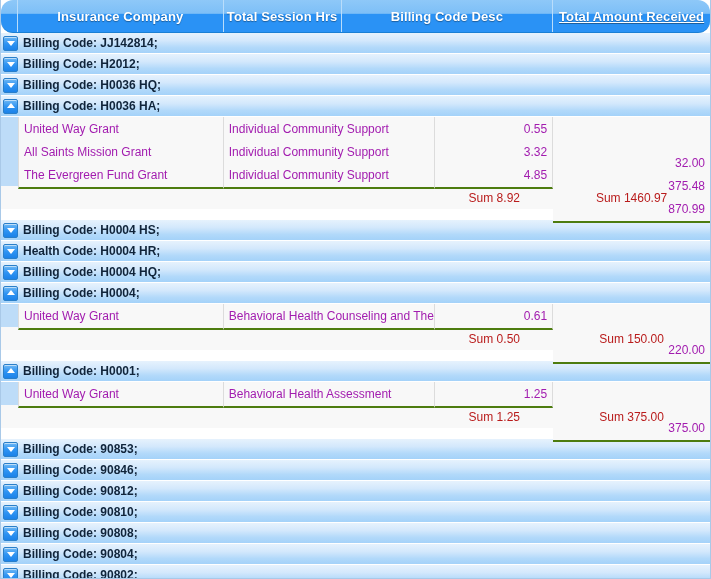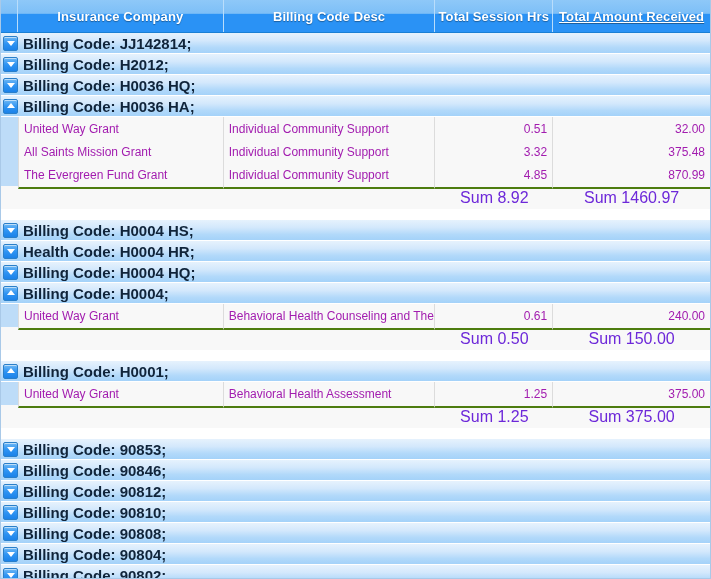--- a/index.html
+++ b/index.html
@@ -19,20 +19,21 @@
     overflow:hidden;
   }
 
   
   .hdr{
     display:flex;
     height:33px;
     box-sizing:border-box;
     border-bottom:1px solid #1a7fd4;
     background:linear-gradient(to bottom,#8ec8f8 0%,#7dbff7 42%,#2a92f5 43%,#2a92f5 100%);
+    border-radius:12px;
   }
   .hdr .hc{
     box-sizing:border-box;
     display:flex;align-items:center;justify-content:center;
     color:#ffffff;
     font-size:13px;
     font-weight:bold;
     text-shadow:0 1px 1px rgba(0,0,0,.35);
     border-right:1px solid #b9ddfb;
     overflow:hidden;white-space:nowrap;
@@ -63,68 +64,68 @@
     box-sizing:border-box;
     border:1px solid #2a7fc9;
     background:linear-gradient(to bottom,#6fb8f4 0%,#2d93f3 52%,#1c82e8 100%);
     display:flex;align-items:center;justify-content:center;
     box-shadow:inset 0 1px 0 rgba(255,255,255,.55);
   }
   .gicon .tri{width:0;height:0;border-left:4px solid transparent;border-right:4px solid transparent;}
   .gicon .tri.down{border-top:5px solid #ffffff;margin-top:1px;}
   .gicon .tri.up{border-bottom:5px solid #ffffff;margin-bottom:1px;}
   .grow .glabel{
-    font-size:15px;font-weight:bold;color:#10243a;white-space:nowrap;
+    font-size:12px;font-weight:bold;color:#10243a;white-space:nowrap;
   }
 
   
   .drow{display:flex;height:23px;box-sizing:border-box;background:#f8f8f8;}
   .drow .indent{width:17px;flex:0 0 auto;background:#bddcf8;box-sizing:border-box;}
   .drow .dc{
     box-sizing:border-box;
     border-right:1px solid #dcdcdc;
     border-bottom:2px solid #4d7c0f;
     font-size:12px;color:#a21caf;
     display:flex;align-items:center;
     padding:12px 5px;
     overflow:hidden;white-space:nowrap;
     background:#f8f8f8;
   }
   .drow .dc.c1{width:206px;border-left:1px solid #dcdcdc;}
   .drow .dc.c2{width:212px;text-align:right;}
   .drow .dc.c3{width:118px;justify-content:flex-end;}
-  .drow .dc.c4{width:157px;justify-content:flex-end;border-right:none;}
+  .drow .dc.c4{width:157px;justify-content:flex-end;border-right:none;margin-top:34px;}
 
   
   .srow{display:flex;height:23px;box-sizing:border-box;background:#f8f8f8;}
   .srow .indent{width:17px;flex:0 0 auto;background:#f8f8f8;}
   .srow .sc{
     box-sizing:border-box;
-    font-size:16px;color:#6d28d9;
+    font-size:12px;color:#b91c1c;
     display:flex;align-items:center;justify-content:center;
     overflow:hidden;white-space:nowrap;
   }
   .srow .sc.c1{width:206px;}
   .srow .sc.c2{width:212px;}
   .srow .sc.c3{width:118px;}
   .srow .sc.c4{width:157px;}
 
   
   .spacer{height:11px;background:#ffffff;}
 </style>
 </head>
 <body>
 
 <div id="grid">
 
   <div class="hdr">
     <div class="hc expander"></div>
     <div class="hc c1">Insurance Company</div>
+    <div class="hc c3">Total Session Hrs</div>
     <div class="hc c2">Billing Code Desc</div>
-    <div class="hc c3">Total Session Hrs</div>
     <div class="hc c4">Total Amount Received</div>
   </div>
 
   <div class="body" id="grid-body">
       <div class="grow">
         <span class="gicon">
           <span class="tri down"></span>
         </span>
         <span class="glabel">Billing Code: JJ142814;</span>
       </div>
@@ -143,21 +144,21 @@
       <div class="grow">
         <span class="gicon">
           <span class="tri up"></span>
         </span>
         <span class="glabel">Billing Code: H0036 HA;</span>
       </div>
       <div class="drow">
         <div class="indent"></div>
         <div class="dc c1">United Way Grant</div>
         <div class="dc c2">Individual Community Support</div>
-        <div class="dc c3">0.51</div>
+        <div class="dc c3">0.55</div>
         <div class="dc c4">32.00</div>
       </div>
       <div class="drow">
         <div class="indent"></div>
         <div class="dc c1">All Saints Mission Grant</div>
         <div class="dc c2">Individual Community Support</div>
         <div class="dc c3">3.32</div>
         <div class="dc c4">375.48</div>
       </div>
       <div class="drow">
@@ -197,21 +198,21 @@
         <span class="gicon">
           <span class="tri up"></span>
         </span>
         <span class="glabel">Billing Code: H0004;</span>
       </div>
       <div class="drow">
         <div class="indent"></div>
         <div class="dc c1">United Way Grant</div>
         <div class="dc c2">Behavioral Health Counseling and The...</div>
         <div class="dc c3">0.61</div>
-        <div class="dc c4">240.00</div>
+        <div class="dc c4">220.00</div>
       </div>
       <div class="srow">
         <div class="indent"></div>
         <div class="sc c1"></div>
         <div class="sc c2"></div>
         <div class="sc c3">Sum 0.50</div>
         <div class="sc c4">Sum 150.00</div>
       </div>
       <div class="spacer"></div>
       <div class="grow">

